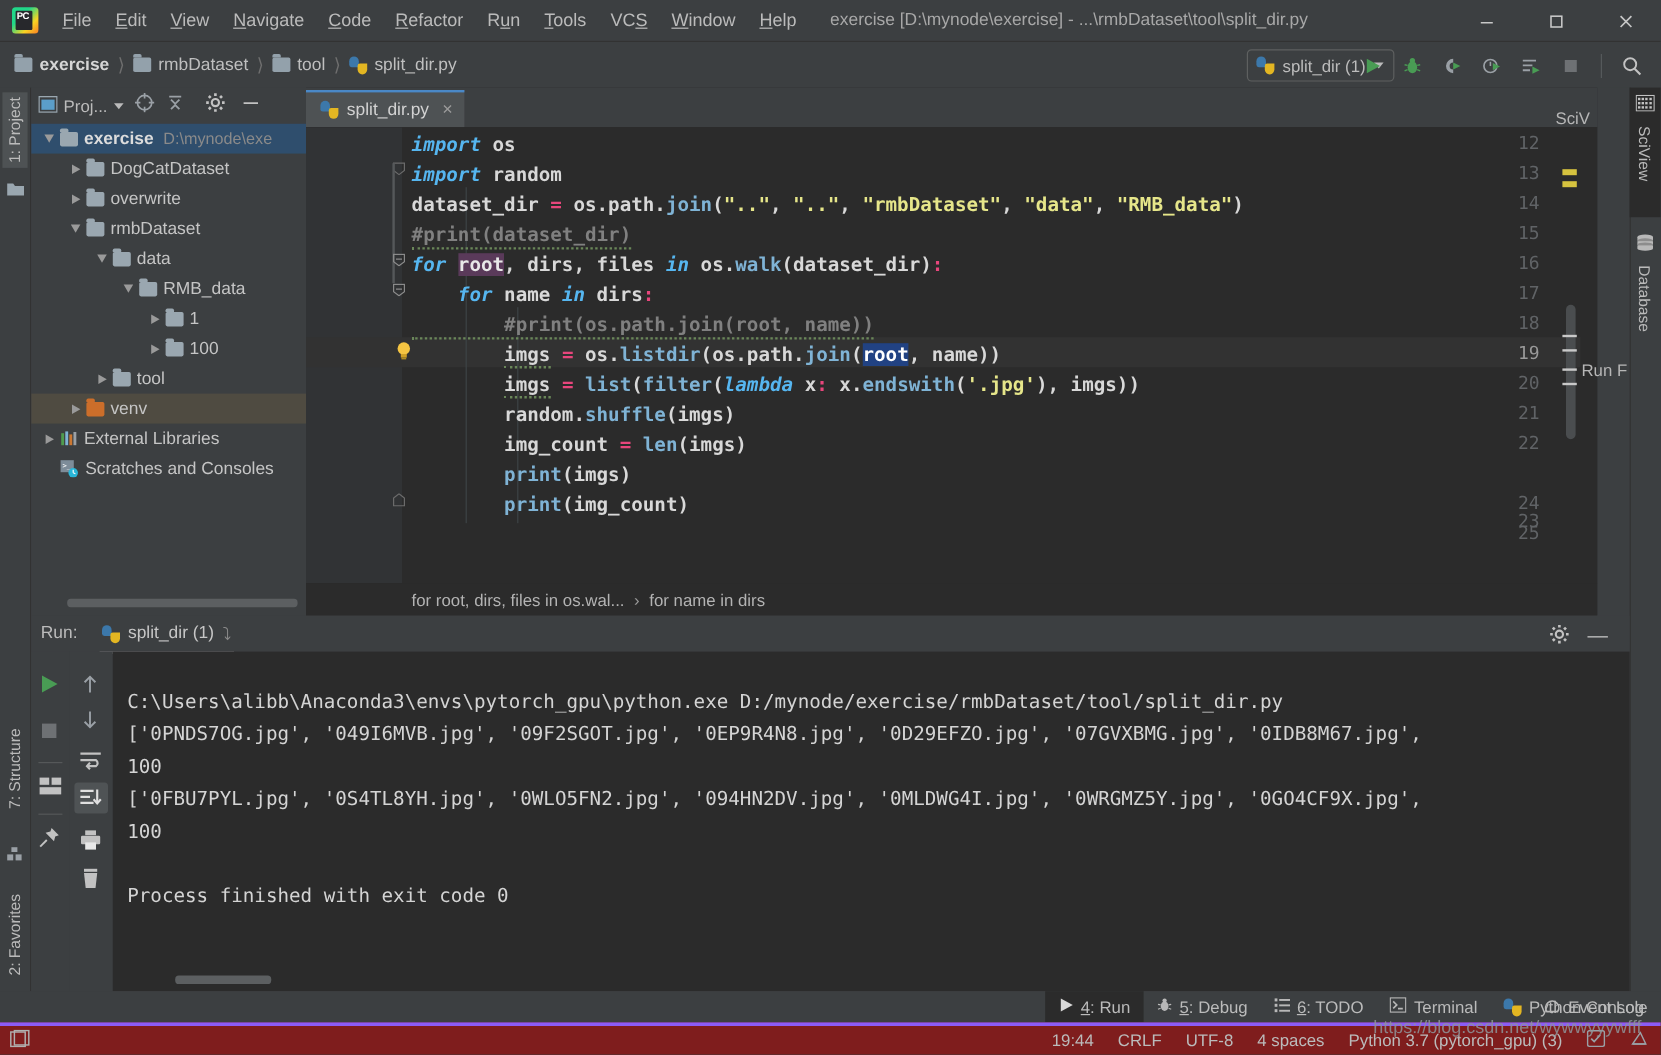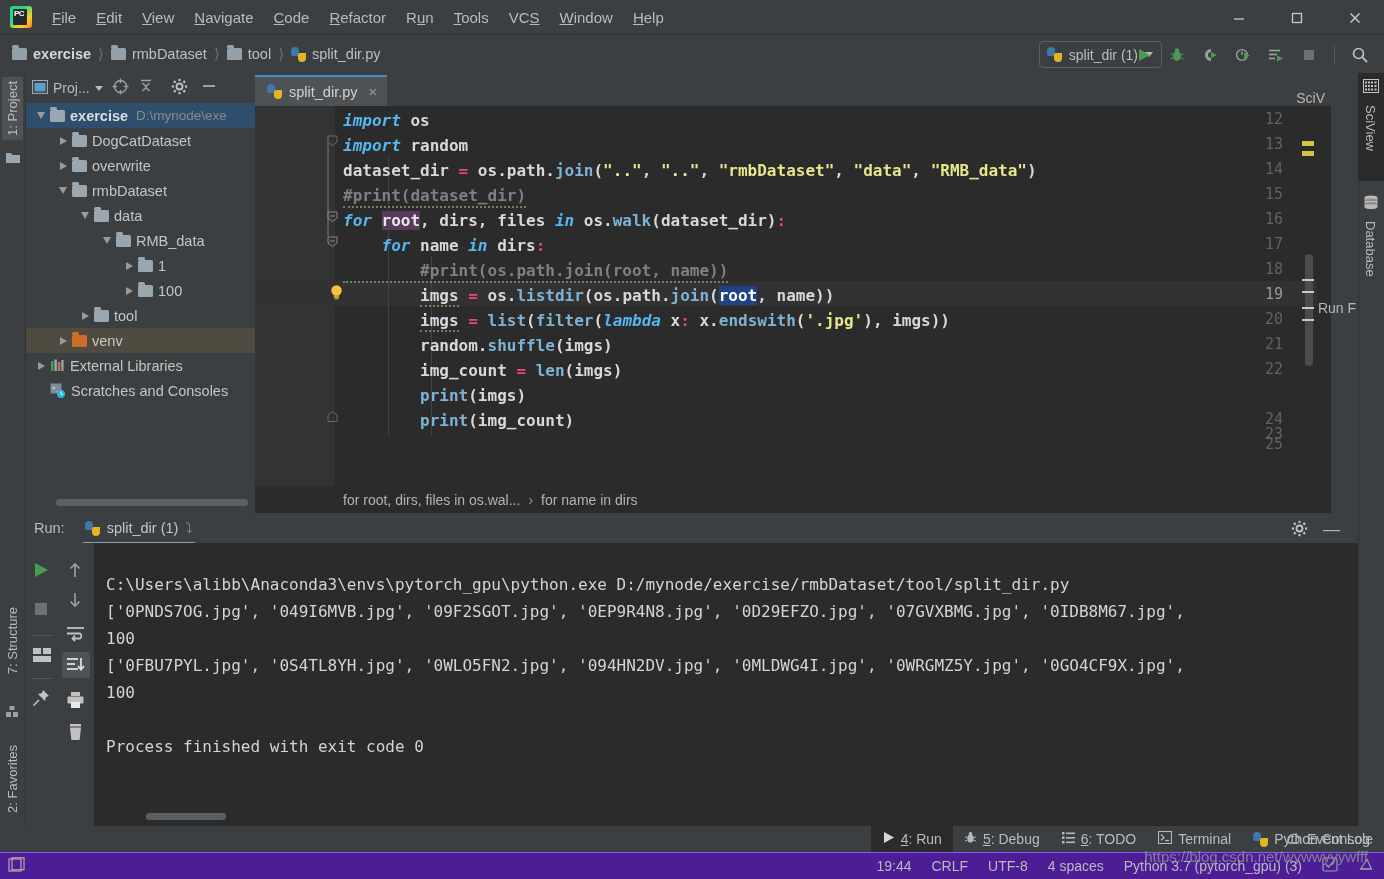--- a/index.html
+++ b/index.html
@@ -160,21 +160,21 @@
   .console-hscroll .thumb { width:80px; height:7px; background:#5c5f61; border-radius:3px;}
   .run-right-lbl { position:absolute; right:0; top:225px; font-size:14px; color:#b6b6b6; }
 
   
   .bottombar { position:absolute; left:0; bottom:27px; width:1384px; height:26px; background:#3c3f41; display:flex; align-items:center; padding-left:26px;justify-content:flex-end; }
   .bb-item { display:flex; align-items:center; gap:6px; font-size:14px; color:#bbbbbb; padding: 3px 11px; height:26px;}
   .bb-item.sel { background:#2b2b2b; }
   .bb-item u { text-decoration: underline; }
   .eventlog { position:absolute; right:14px; display:flex; align-items:center; gap:6px; font-size:14px; color:#bbbbbb; }
 
-  .statusbar { position:absolute; left:0; bottom:0; width:1384px; height:27px; background:#4c1d95; display:flex; align-items:center; border-top:1px solid #8b5cf6;}
+  .statusbar { position:absolute; left:0; bottom:0; width:1384px; height:27px; background:#7f1d1d; display:flex; align-items:center; border-top:3px solid #8b5cf6;}
   .sb-left { margin-left:8px; width:18px; height:18px; }
   .sb-right { position:absolute; right:10px; display:flex; align-items:center; gap:20px; font-size:14px; color:#bbbbbb; }
   .watermark { position:absolute; right:16px; bottom:14px; font-size:15px; color:#8f9499; opacity:0.85; white-space:nowrap; pointer-events:none;}
 </style>
 </head>
 <body>
 
 <div class="app">
 
   <div class="titlebar">
@@ -189,20 +189,21 @@
       <div class="menu-item"><u>V</u>iew</div>
       <div class="menu-item"><u>N</u>avigate</div>
       <div class="menu-item"><u>C</u>ode</div>
       <div class="menu-item"><u>R</u>efactor</div>
       <div class="menu-item">R<u>u</u>n</div>
       <div class="menu-item"><u>T</u>ools</div>
       <div class="menu-item">VC<u>S</u></div>
       <div class="menu-item"><u>W</u>indow</div>
       <div class="menu-item"><u>H</u>elp</div>
     </div>
+    <div class="title-text">exercise [D:\mynode\exercise] - ...\rmbDataset\tool\split_dir.py</div>
     <div class="win-ctrls">
       <div class="win-btn">
         <svg width="14" height="14" viewBox="0 0 14 14">
             <line x1="2" y1="8" x2="12" y2="8" stroke="#c8c8c8" stroke-width="1.3"></line>
           </svg>
       </div>
       <div class="win-btn">
         <svg width="14" height="14" viewBox="0 0 14 14">
             <rect x="2.5" y="2.5" width="9" height="9" fill="none" stroke="#c8c8c8" stroke-width="1.3"></rect>
           </svg>

